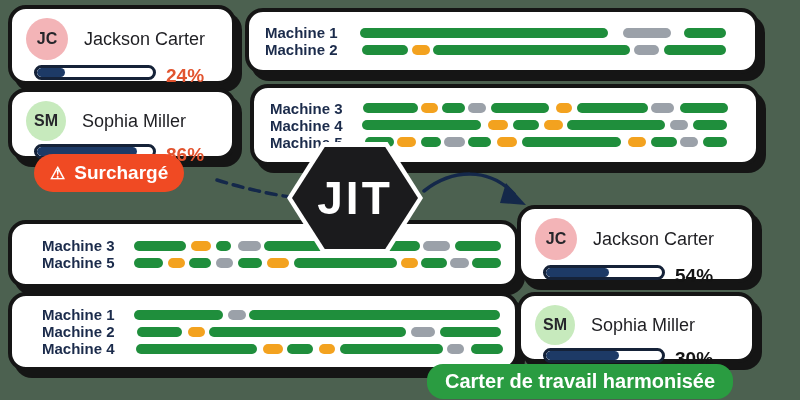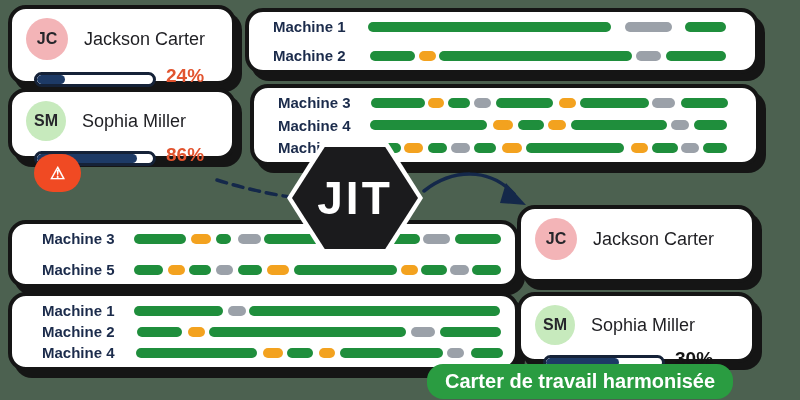--- a/index.html
+++ b/index.html
@@ -4,39 +4,39 @@
 <style>
   html,body{margin:0;padding:0;}
   body{width:800px;height:400px;overflow:hidden;font-family:"Liberation Sans",sans-serif;}
   .stage{position:relative;width:800px;height:400px;background:var(--bg,#4c6150);overflow:hidden;}
 
   
   .sticker{position:absolute;background:#fff;border:4px solid #151515;border-radius:18px;
            box-shadow:6px 7px 0 #151515;box-sizing:border-box;}
 
   
-  .panel{display:flex;flex-direction:column;justify-content:space-between;padding:6px 26px 6px 24px;}
+  .panel{display:flex;flex-direction:column;justify-content:center;padding:6px 26px 6px 16px;}
   .panel.indent{padding-left:30px;padding-right:14px;}
   .m-row{display:flex;align-items:center;}
   .m-label{width:92px;flex:0 0 92px;font-size:15px;font-weight:700;color:#1b2b4b;white-space:nowrap;}
   .m-track{position:relative;flex:1;height:10px;}
   .seg{position:absolute;top:0;height:10px;border-radius:5px;}
   .c-g{background:var(--green,#1f8e3c);}
   .c-o{background:var(--orange,#f3a21f);}
   .c-x{background:var(--gray,#9ba1a9);}
 
   
   .card{padding:9px 14px;box-sizing:border-box;}
   .card-head{display:flex;align-items:center;gap:16px;}
   .avatar{width:42px;height:42px;border-radius:50%;display:flex;align-items:center;justify-content:center;
           font-size:16px;font-weight:700;color:#26262b;flex:0 0 42px;}
   .av-pink{background:var(--pink,#f3b4b7);}
   .av-green{background:var(--ltgreen,#c7eabd);}
   .name{font-size:18px;color:#1f1f23;font-weight:500;white-space:nowrap;}
-  .bar-row{display:flex;align-items:flex-end;gap:10px;margin-top:5px;padding-left:8px;}
+  .bar-row{display:flex;align-items:flex-start;gap:10px;margin-top:5px;padding-left:8px;}
   .bar{width:122px;height:15px;border:3px solid #152238;border-radius:9px;background:#fff;box-sizing:border-box;overflow:hidden;}
   .fill{height:100%;background:var(--navy,#1d3a66);border-radius:5px;}
   .pct{font-size:19px;font-weight:800;color:#141414;}
   .pct-orange{color:var(--pctorange,#e2542f);}
   .compact .card-head{gap:16px;}
   .compact .avatar{width:40px;height:40px;flex-basis:40px;}
   .compact .bar-row{margin-top:3px;}
 
   
   .badge{position:absolute;display:flex;align-items:center;justify-content:center;gap:9px;color:#fff;
@@ -216,26 +216,33 @@
     <div class="bar-row">
       <div class="bar">
         <div class="fill" style="width: 86%;"></div>
       </div>
       <div class="pct pct-orange">86%</div>
     </div>
   </div>
 
   <div class="badge badge-alert z-badge" style="left:34px;top:154px;height:38px;">
     <span class="warn-ic">⚠</span>
+    <span>Surchargé</span>
   </div>
 
   <div class="sticker card z-card" style="left:517px;top:205px;width:239px;height:78px;">
     <div class="card-head">
       <div class="avatar av-pink">JC</div>
       <div class="name">Jackson Carter</div>
+    </div>
+    <div class="bar-row">
+      <div class="bar">
+        <div class="fill" style="width: 54%;"></div>
+      </div>
+      <div class="pct">54%</div>
     </div>
   </div>
 
   <div class="sticker card compact z-card" style="left:517px;top:292px;width:239px;height:71px;">
     <div class="card-head">
       <div class="avatar av-green">SM</div>
       <div class="name">Sophia Miller</div>
     </div>
     <div class="bar-row">
       <div class="bar">

